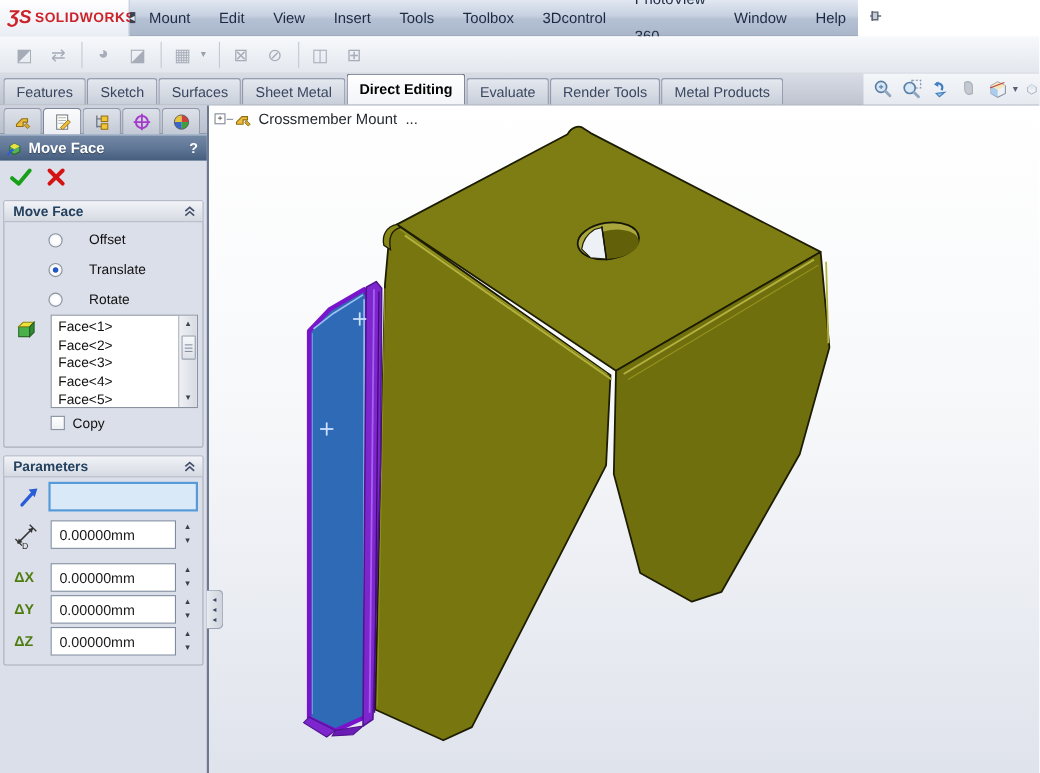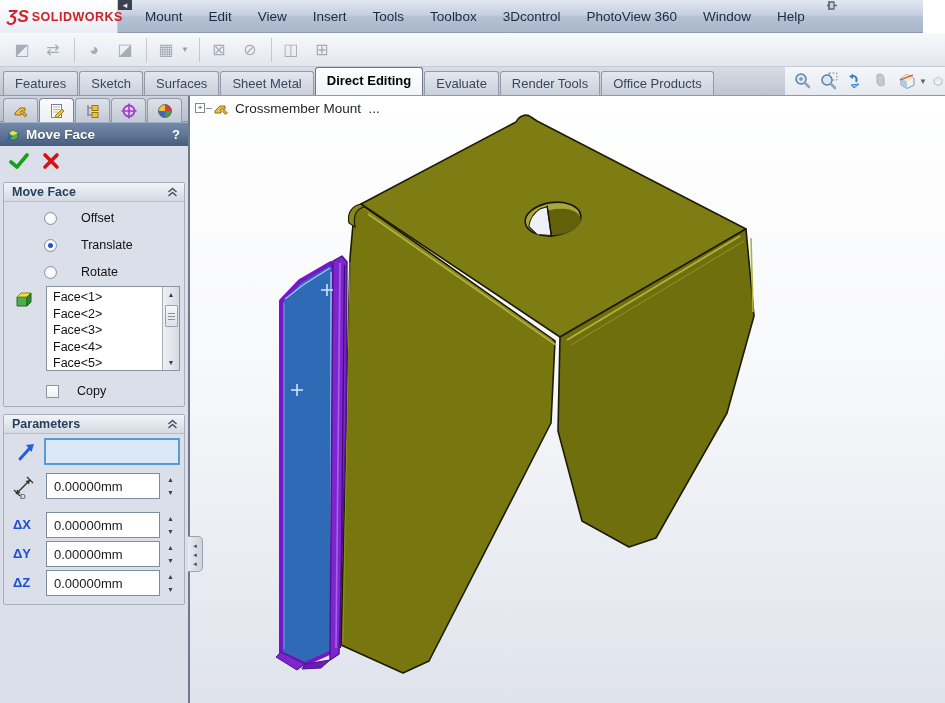--- a/index.html
+++ b/index.html
@@ -1,22 +1,22 @@
 <!DOCTYPE html>
 <html><head>
 <meta charset="utf-8">
 <style>
   * { margin:0; padding:0; box-sizing:border-box; }
   html,body { width:945px; height:703px; overflow:hidden; }
   body { font-family:"Liberation Sans", sans-serif; position:relative; background:#fff; }
 
   
-  .menubar { position:absolute; left:0; top:0; width:923px; height:33px;
+  .menubar { position:absolute; left:0; top:0; width:780px; height:33px;
     background:linear-gradient(#e2e8f2 0%, #c6d0e0 45%, #b4c0d3 55%, #aab7cb 100%);
-    border-bottom:1px solid #8e9ab0; display:flex; align-items:flex-start; }
+    border-bottom:1px solid #8e9ab0; display:flex; align-items:center; }
   .logo-block { width:118px; height:33px; background:linear-gradient(#ffffff, #e9edf4);
     display:flex; align-items:center; padding-left:7px; border-right:1px solid #c7cfdb; }
   .logo-mark { color:#cc2229; font-weight:bold; font-style:italic; font-size:17px; margin-right:3px; }
   .logo-text { color:#cc2229; font-weight:bold; font-size:12.5px; letter-spacing:.5px; }
   .menu-collapse { width:14px; background:#3b4150; color:#e8ecf2; font-size:9px;
     display:flex; align-items:center; justify-content:center; cursor:pointer; }
   .menu-items { display:flex; align-items:center; }
   .menu-item { padding:0 13px; font-size:13.5px; color:#1d2a42; line-height:33px; cursor:default; }
   .pin-icon { margin-left:4px; display:flex; align-items:center; }
 
@@ -82,26 +82,26 @@
     background:linear-gradient(90deg,#eef0f4,#d7dbe2); border-left:1px solid #aab0bb;
     display:flex; flex-direction:column; align-items:center; }
   .fl-btn { width:100%; height:15px; font-size:7px; color:#3c4250; display:flex;
     align-items:center; justify-content:center; cursor:pointer; }
   .fl-thumb { width:13px; height:22px; margin-top:3px; background:linear-gradient(#f6f8fa,#dde1e8);
     border:1px solid #9aa2b0; border-radius:1px; display:flex; flex-direction:column;
     align-items:center; justify-content:center; gap:2px; cursor:grab; }
   .fl-thumb i { display:block; width:7px; height:1px; background:#8a92a2; }
   .fl-spacer { flex:1; }
 
-  .copy-row { position:absolute; left:42px; top:195px; height:20px; display:flex; align-items:flex-end; gap:18px; cursor:pointer; }
+  .copy-row { position:absolute; left:42px; top:195px; height:20px; display:flex; align-items:flex-start; gap:7px; cursor:pointer; }
   .checkbox { width:13px; height:13px; border:1px solid #8a93a0; background:linear-gradient(#fff,#eef1f5); }
 
   .prow { position:absolute; left:0; right:0; height:28px; }
   .prow .picon { position:absolute; left:8px; top:1px; }
-  .plabel { position:absolute; left:9px; top:5px; font-size:13px; font-weight:bold; color:#1d4ed8; }
+  .plabel { position:absolute; left:9px; top:5px; font-size:13px; font-weight:bold; color:#4d7c0f; }
   .pinput { position:absolute; left:42px; top:0; width:114px; height:26px; border:1px solid #7f8c9f;
     background:#ffffff; font-family:"Liberation Sans",sans-serif; font-size:13px; color:#1a1a1a; padding:0 4px 0 7px; }
   .dir-input { position:absolute; left:40px; top:0; width:136px; height:27px;
     border:2px solid #569ad8; background:#d9e9f8; }
   .spinner { position:absolute; left:159px; top:0; width:15px; height:26px;
     display:flex; flex-direction:column; }
   .spin-btn { flex:1; font-size:7px; color:#384050; display:flex; align-items:center; justify-content:center; cursor:pointer; }
 
   .splitter { position:absolute; left:188px; top:536px; width:15px; height:36px;
     background:linear-gradient(90deg,#e8ebf0,#cfd4dd); border:1px solid #9aa2b2; border-left:none;
@@ -169,21 +169,21 @@
 </div>
 
 <div class="tabrow">
   <div class="cmd-tab">Features</div>
   <div class="cmd-tab">Sketch</div>
   <div class="cmd-tab">Surfaces</div>
   <div class="cmd-tab">Sheet Metal</div>
   <div class="cmd-tab active">Direct Editing</div>
   <div class="cmd-tab">Evaluate</div>
   <div class="cmd-tab">Render Tools</div>
-  <div class="cmd-tab">Office Products</div>
+  <div class="cmd-tab">Metal Products</div>
 
   <div class="view-tools">
     <span class="vt-icon">
       <svg width="20" height="20" viewBox="0 0 20 20">
           <circle cx="8" cy="8" r="5" fill="#d8e8f6" stroke="#5b7ea6" stroke-width="1.5"></circle>
           <path d="M8,6 v4 M6,8 h4" stroke="#5b7ea6" stroke-width="1"></path>
           <path d="M12,12 L16,16" stroke="#8fa6c0" stroke-width="2.6" stroke-linecap="round"></path>
         </svg>
     </span>
     <span class="vt-icon">

